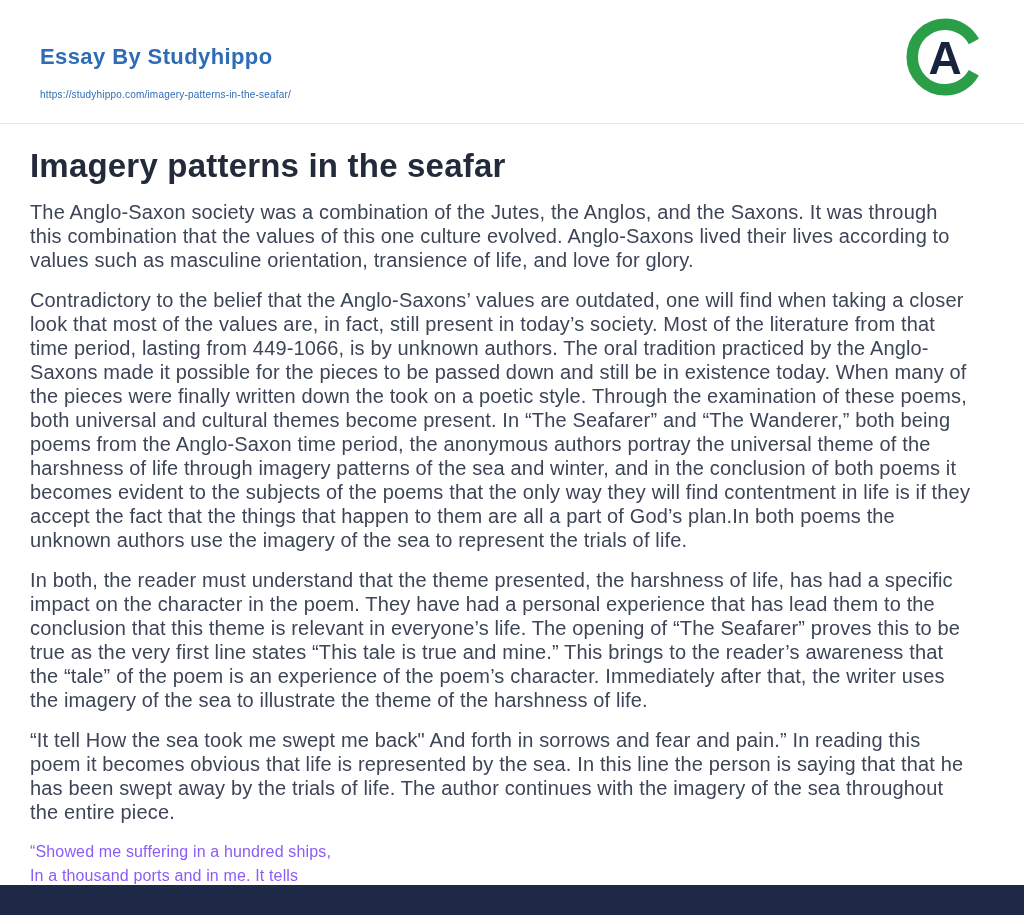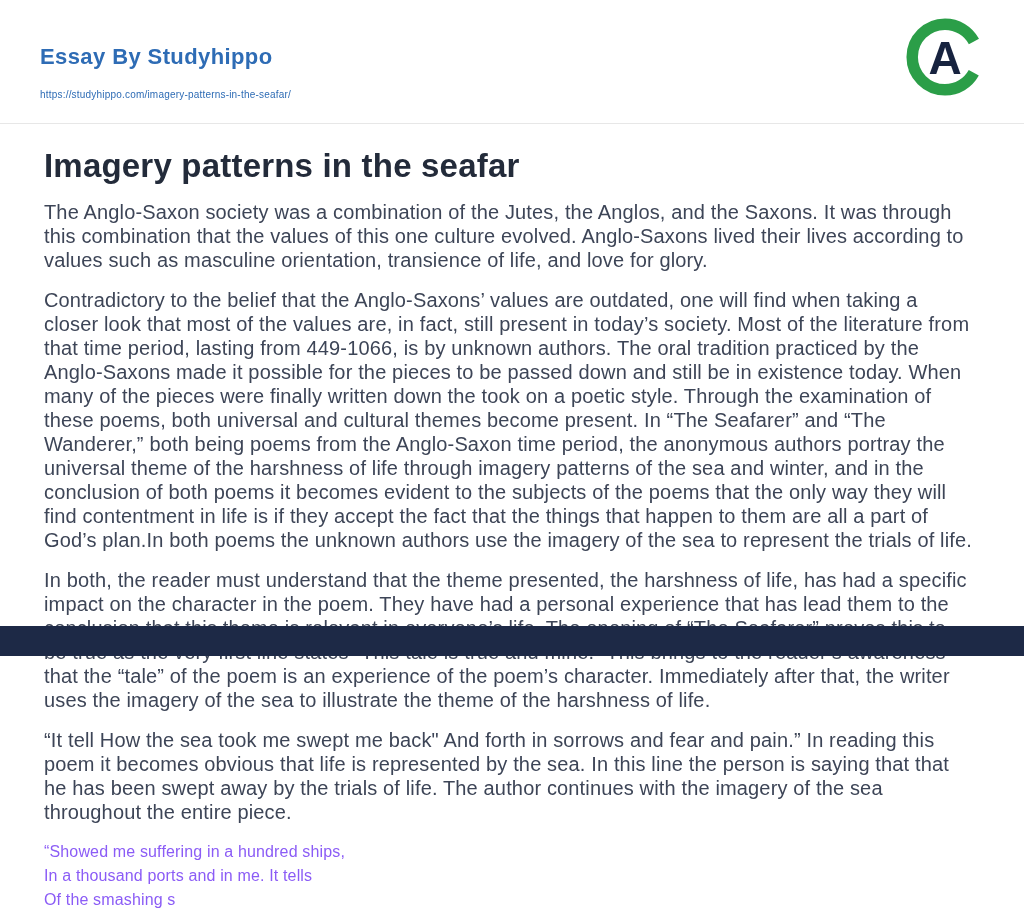--- a/index.html
+++ b/index.html
@@ -10,21 +10,21 @@
   body {
     width: 1024px;
     height: 915px;
     position: relative;
     overflow: hidden;
     font-family: "Liberation Sans", sans-serif;
     -webkit-font-smoothing: antialiased;
   }
   .page {
     width: 1024px;
-    height: 656px;
+    height: 915px;
     position: relative;
     background: #ffffff;
   }
   
   .site-header {
     position: relative;
     height: 124px;
     box-sizing: border-box;
     padding: 44px 140px 0 40px;
     border-bottom: 1px solid #e7e7e7;
@@ -67,21 +67,21 @@
     align-items: center;
     justify-content: center;
     font-size: 46px;
     font-weight: 700;
     color: #17233f;
     padding-top: 2px;
     box-sizing: border-box;
   }
   
   .essay-content {
-    padding: 22px 40px 0 44px;
+    padding: 22px 40px 0 30px;
   }
   .essay-title {
     margin: 0 0 14px 0;
     font-size: 33px;
     line-height: 40px;
     font-weight: 700;
     letter-spacing: 0.2px;
     color: #232b3a;
   }
   .essay-paragraph {

